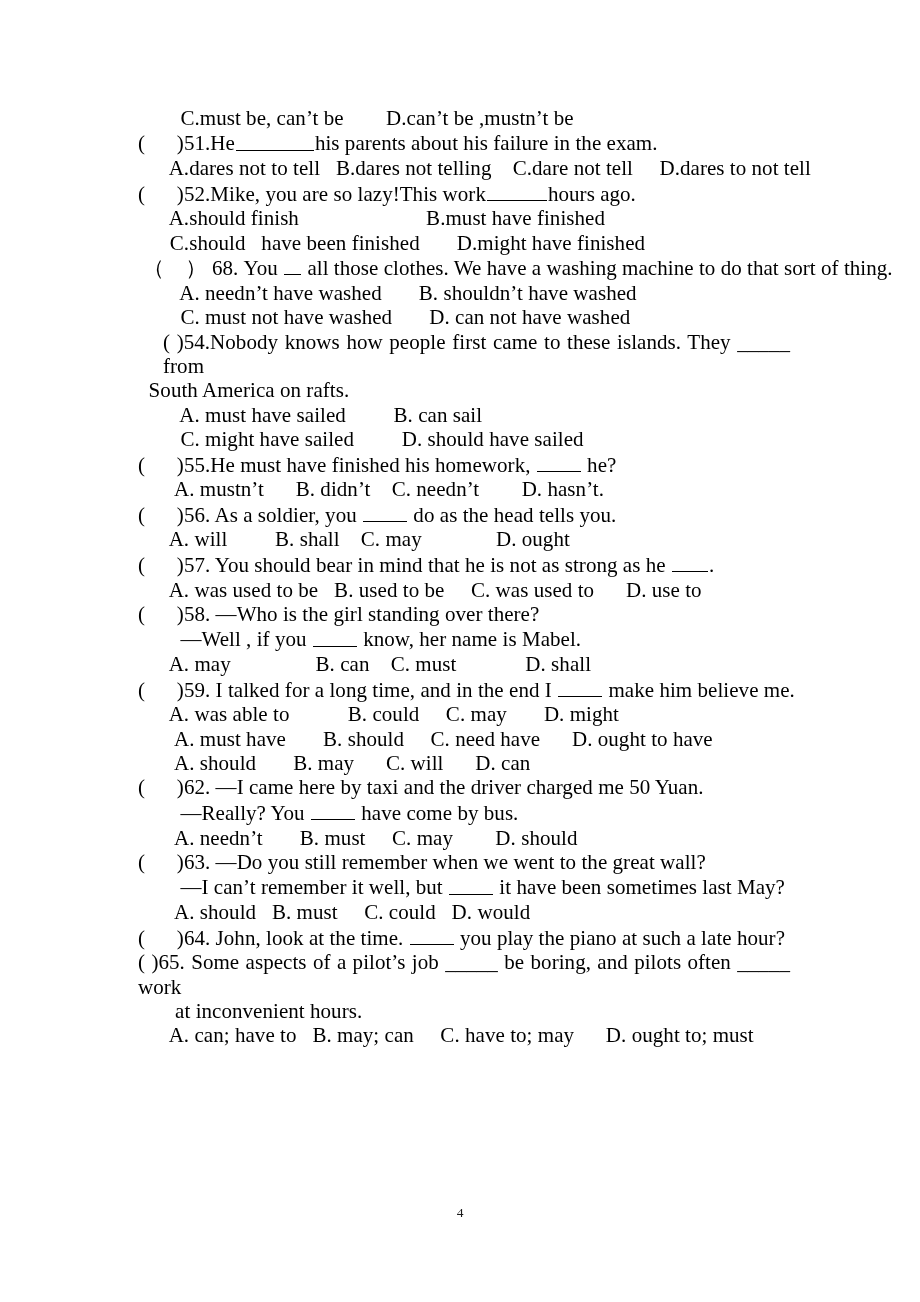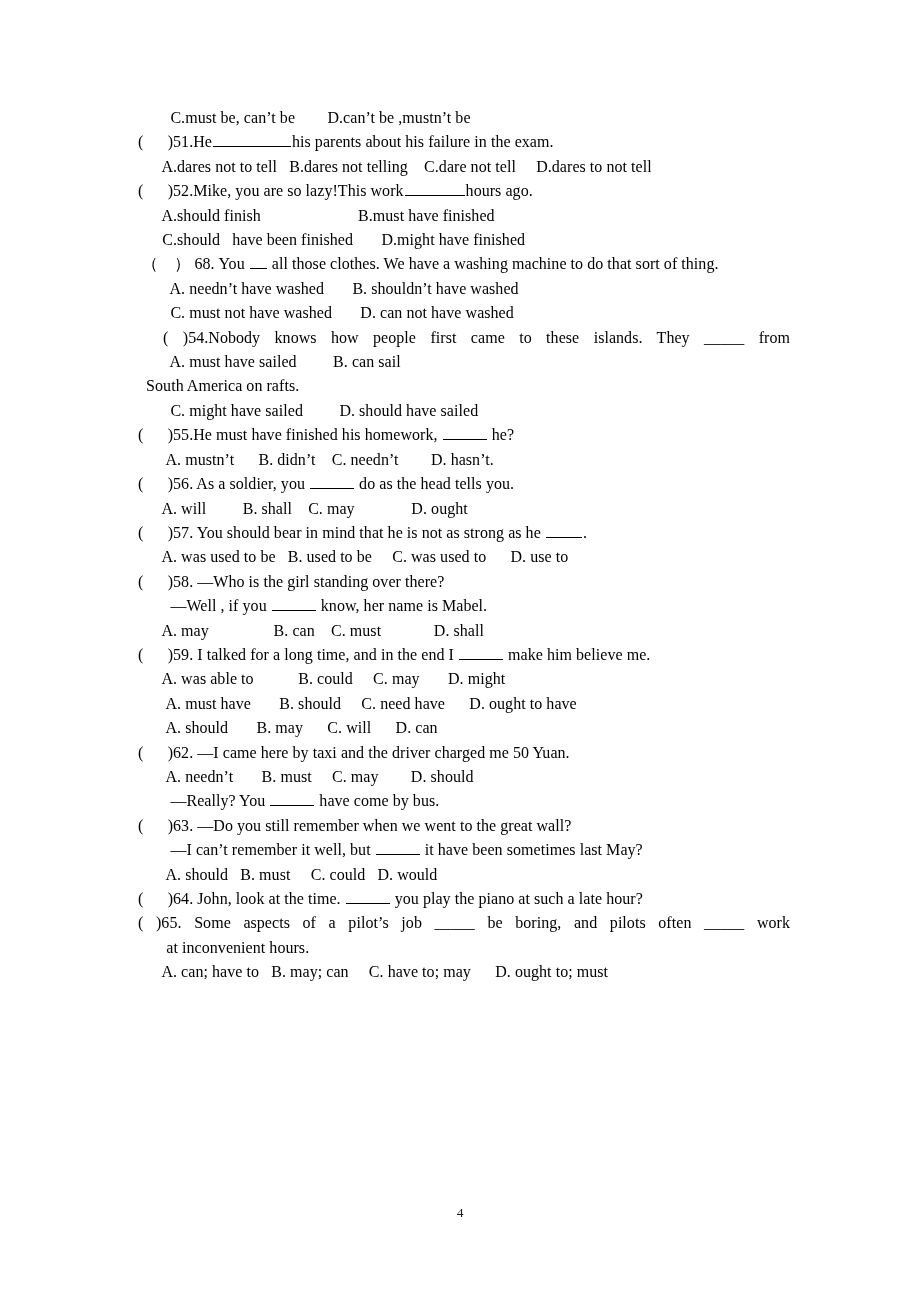--- a/index.html
+++ b/index.html
@@ -23,21 +23,21 @@
     height: 1302px;
     overflow: hidden;
   }
   #content {
     position: absolute;
     left: 138px;
     top: 106px;
     width: 652px;
   }
   .ln {
-    font-size: 16px;
+    font-size: 21px;
     line-height: 24.4px;
     white-space: pre;
     letter-spacing: 0.05px;
   }
   
   .ln.just {
     white-space: normal;
     text-align: justify;
     text-align-last: justify;
     margin-left: 25px;
@@ -84,22 +84,22 @@
 
     <div class="ln"><span>(      )52.Mike, you are so lazy!This work</span><span class="blank b-lg"></span><span>hours ago.</span></div>
     <div class="ln">      A.should finish                        B.must have finished</div>
     <div class="ln">      C.should   have been finished       D.might have finished</div>
 
     <div class="ln"><span> （    ） 68. You </span><span class="blank b-tiny"></span><span> all those clothes. We have a washing machine to do that sort of thing.</span></div>
     <div class="ln">        A. needn’t have washed       B. shouldn’t have washed</div>
     <div class="ln">        C. must not have washed       D. can not have washed</div>
 
     <div class="ln just">(      )54.Nobody knows how people first came to these islands. They _____ from</div>
+    <div class="ln">  South America on rafts.</div>
     <div class="ln">        A. must have sailed         B. can sail</div>
-    <div class="ln">  South America on rafts.</div>
     <div class="ln">        C. might have sailed         D. should have sailed</div>
 
     <div class="ln"><span>(      )55.He must have finished his homework, </span><span class="blank b-md"></span><span> he?</span></div>
     <div class="ln">       A. mustn’t      B. didn’t    C. needn’t        D. hasn’t.</div>
 
     <div class="ln"><span>(      )56. As a soldier, you </span><span class="blank b-md"></span><span> do as the head tells you.</span></div>
     <div class="ln">      A. will         B. shall    C. may              D. ought</div>
 
     <div class="ln"><span>(      )57. You should bear in mind that he is not as strong as he </span><span class="blank b-sm"></span><span>.</span></div>
     <div class="ln">      A. was used to be   B. used to be     C. was used to      D. use to</div>
@@ -109,22 +109,22 @@
     <div class="ln">      A. may                B. can    C. must             D. shall</div>
 
     <div class="ln"><span>(      )59. I talked for a long time, and in the end I </span><span class="blank b-md"></span><span> make him believe me.</span></div>
     <div class="ln">      A. was able to           B. could     C. may       D. might</div>
 
     <div class="ln">       A. must have       B. should     C. need have      D. ought to have</div>
 
     <div class="ln">       A. should       B. may      C. will      D. can</div>
 
     <div class="ln">(      )62. —I came here by taxi and the driver charged me 50 Yuan.</div>
+    <div class="ln"><span>        —Really? You </span><span class="blank b-md"></span><span> have come by bus.</span></div>
     <div class="ln">       A. needn’t       B. must     C. may        D. should</div>
-    <div class="ln"><span>        —Really? You </span><span class="blank b-md"></span><span> have come by bus.</span></div>
 
     <div class="ln">(      )63. —Do you still remember when we went to the great wall?</div>
     <div class="ln"><span>        —I can’t remember it well, but </span><span class="blank b-md"></span><span> it have been sometimes last May?</span></div>
     <div class="ln">       A. should   B. must     C. could   D. would</div>
 
     <div class="ln"><span>(      )64. John, look at the time. </span><span class="blank b-md"></span><span> you play the piano at such a late hour?</span></div>
 
     <div class="ln just-q65">(      )65. Some aspects of a pilot’s job _____ be boring, and pilots often _____ work</div>
     <div class="ln">       at inconvenient hours.</div>
     <div class="ln">      A. can; have to   B. may; can     C. have to; may      D. ought to; must</div>

